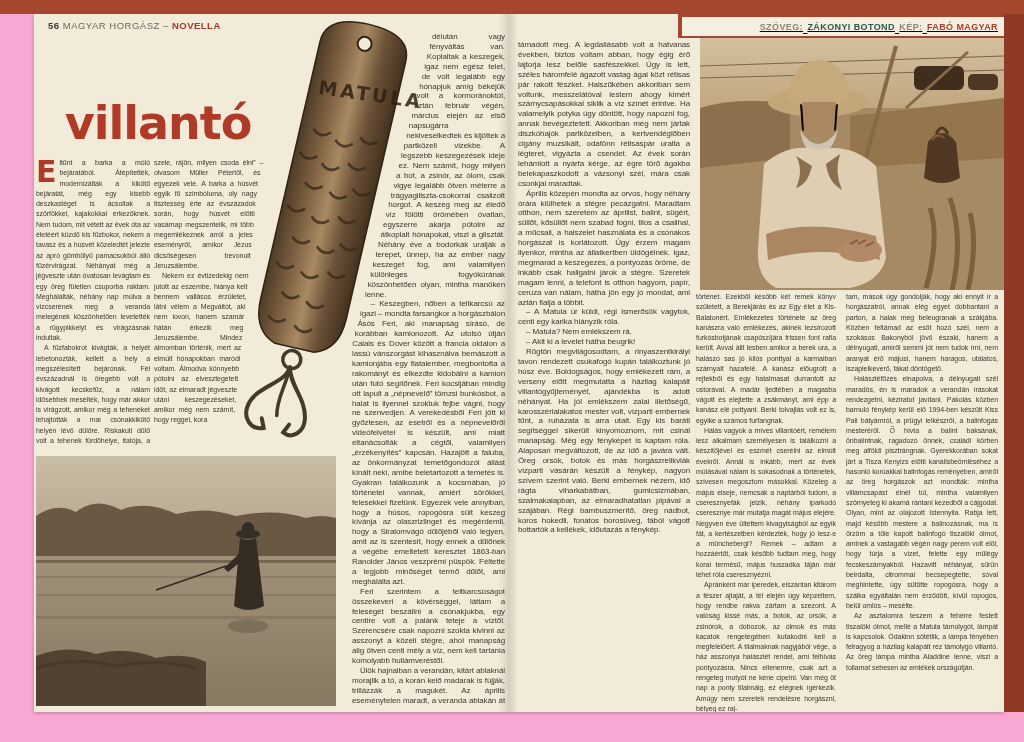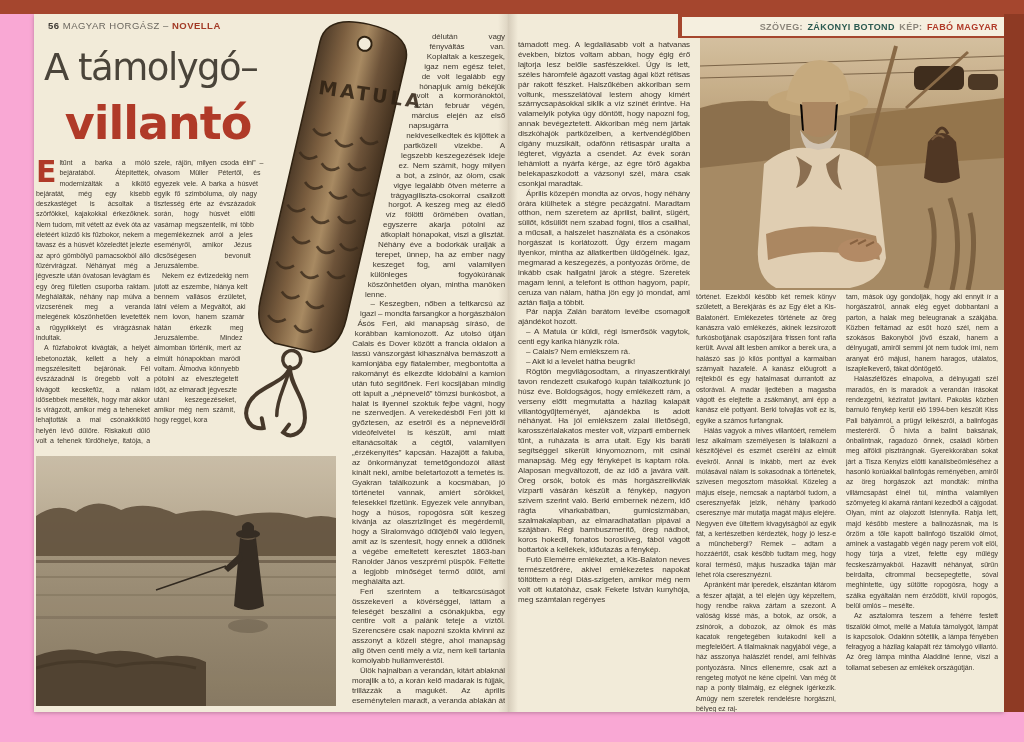--- a/index.html
+++ b/index.html
@@ -2,21 +2,21 @@
 <html lang="hu"><head>
 <meta charset="utf-8">
 <style>
   html,body{margin:0;padding:0;background:#ffffff;}
   .canvas{position:relative;width:1024px;height:742px;background:#f9a8d4;overflow:hidden;
           font-family:"Liberation Sans",sans-serif;}
   
   .topbar{position:absolute;left:0;top:0;width:1024px;height:14px;background:#a5462e;}
   .topbar-right{position:absolute;left:678px;top:0;width:346px;height:38px;background:#a5462e;}
   .credits-band{position:absolute;left:682px;top:17px;width:322px;height:19px;background:#f5efdf;
-                display:flex;align-items:center;justify-content:flex-end;padding-right:6px;box-sizing:border-box;}
+                display:flex;align-items:center;justify-content:flex-end;padding-right:6px;box-sizing:border-box;text-decoration:underline;}
   .credits-band span{font-size:9px;letter-spacing:.4px;}
   .lbl{color:#8b857a;font-weight:bold;}
   .author-teal{color:#2a5a50;font-weight:bold;}
   .author-red{color:#b03a28;font-weight:bold;}
   
   .sheet{position:absolute;left:34px;top:14px;width:970px;height:698px;background:#f2ebd9;
          box-shadow:0 1px 4px rgba(0,0,0,.25);}
   .fold{position:absolute;left:498px;top:14px;width:20px;height:698px;
         background:linear-gradient(90deg,rgba(0,0,0,0) 0%,rgba(90,70,50,.12) 45%,rgba(90,70,50,.18) 52%,rgba(0,0,0,0) 100%);}
   .red-strip{position:absolute;left:1004px;top:14px;width:20px;height:698px;background:#8e3a24;}
@@ -59,21 +59,20 @@
     <span class="nov">NOVELLA</span>
   </div>
 
   <div class="credits-band">
     <span class="lbl">SZÖVEG:</span>&nbsp;
     <span class="author-teal">ZÁKONYI BOTOND</span>&nbsp;
     <span class="lbl">KÉP:</span>&nbsp;
     <span class="author-red">FABÓ MAGYAR</span>
   </div>
 
-  <div class="title1">A támolygó–</div>
   <div class="title2">villantó</div>
 
   <div class="photo" style="left:238px;top:16px;width:210px;height:432px;box-shadow:none;background:transparent;">
     <svg width="210" height="432" viewBox="0 0 210 432">
       <defs>
         <linearGradient id="bronze" x1="0" y1="0" x2="1" y2="0">
           <stop offset="0" stop-color="#4e3b28"></stop>
             <stop offset=".25" stop-color="#7c5f40"></stop>
           <stop offset=".5" stop-color="#a88a62"></stop>
             <stop offset=".72" stop-color="#6d5339"></stop>
@@ -167,26 +166,24 @@
       </g>
       <line x1="190" y1="110" x2="120" y2="134" stroke="#2a241c" stroke-width="1.4"></line>
       <ellipse cx="212" cy="170" rx="20" ry="7" fill="#2e2820" opacity=".25"></ellipse>
       <rect width="300" height="250" fill="#8a6c49" opacity=".08"></rect>
     </svg>
   </div>
 
   <div class="pcol md" style="left:518px;top:40px;width:172px;height:670px;">
     <p>támadott meg. A legdaliásabb volt a hatvanas években, biztos voltam abban, hogy égig érő lajtorja lesz belőle sasfészekkel. Úgy is lett, széles háromfelé ágazott vastag ágai közt rétisas pár rakott fészket. Halszűkében akkoriban sem voltunk, messzelátóval lestem ahogy kimért szárnycsapásokkal siklik a víz színét érintve. Ha valamelyik potyka úgy döntött, hogy napozni fog, annak bevégeztetett. Akkoriban még nem jártak diszkóhajók partközelben, a kertvendéglőben cigány muzsikált, odafönn rétisaspár uralta a légteret, vigyázta a csendet. Az évek során lehámlott a nyárfa kérge, az égre törő ágakba belekapaszkodott a vázsonyi szél, mára csak csonkjai maradtak.</p>
     <p class="ind">Április közepén mondta az orvos, hogy néhány órára kiülhetek a stégre pecázgatni. Maradtam otthon, nem szeretem az áprilist, balint, sügért, süllőt, kősüllőt nem szabad fogni, tilos a csalihal, a műcsali, a halszelet használata és a csónakos horgászat is korlátozott. Úgy érzem magam ilyenkor, mintha az állatkertben üldögélnék. Igaz, megmarad a keszegezés, a pontyozás öröme, de inkább csak hallgatni járok a stégre. Szeretek magam lenni, a telefont is otthon hagyom, papír, ceruza van nálam, hátha jön egy jó mondat, ami aztán fialja a többit.</p>
-    <p class="ind">Pár napja Zalán barátom levélbe csomagolt ajándékot hozott.</p>
     <p class="ind">– A Matula úr küldi, régi ismerősök vagytok, centi egy karika hiányzik róla.</p>
-    <p class="ind">– Calais? Nem emlékszem rá.</p>
+    <p class="ind">– Matula? Nem emlékszem rá.</p>
     <p class="ind">– Akit ki a levelet hátha beugrik!</p>
     <p class="ind">Rögtön megvilágosodtam, a rinyaszentkirályi tavon rendezett csukafogó kupán találkoztunk jó húsz éve. Boldogságos, hogy emlékezett rám, a verseny előtt megmutatta a házilag kalapált villantógyűjteményét, ajándékba is adott néhányat. Ha jól emlékszem zalai illetőségű, karosszérialakatos mester volt, vízparti embernek tűnt, a ruházata is arra utalt. Egy kis baráti segítséggel sikerült kinyomoznom, mit csinál manapság. Még egy fényképet is kaptam róla. Alaposan megváltozott, de az idő a javára vált. Öreg orsók, botok és más horgászrelikviák vízparti vásárán készült a fénykép, nagyon szívem szerint való. Berki embernek nézem, idő rágta viharkabátban, gumicsizmában, szalmakalapban, az elmaradhatatlan pipával a szájában. Régi bambuszmerítő, öreg nádbot, koros hokedli, fonatos borosüveg, fából vágott bottartók a kellékek, időutazás a fénykép.</p>
-    <p class="ind">Futó Elemérre emlékeztet, a Kis-Balaton neves természetőrére, akivel emlékezetes napokat töltöttem a régi Diás-szigeten, amikor még nem volt ott kutatóház, csak Fekete István kunyhója, meg számtalan regényes</p>
   </div>
 
   <div class="photo" style="left:700px;top:38px;width:304px;height:252px;">
     <svg width="304" height="252" viewBox="0 0 304 252">
       <defs>
         <linearGradient id="sky2" x1="0" y1="0" x2="0" y2="1">
           <stop offset="0" stop-color="#dcc9a8"></stop>
             <stop offset="1" stop-color="#c2a87f"></stop>
         </linearGradient>
       </defs>

